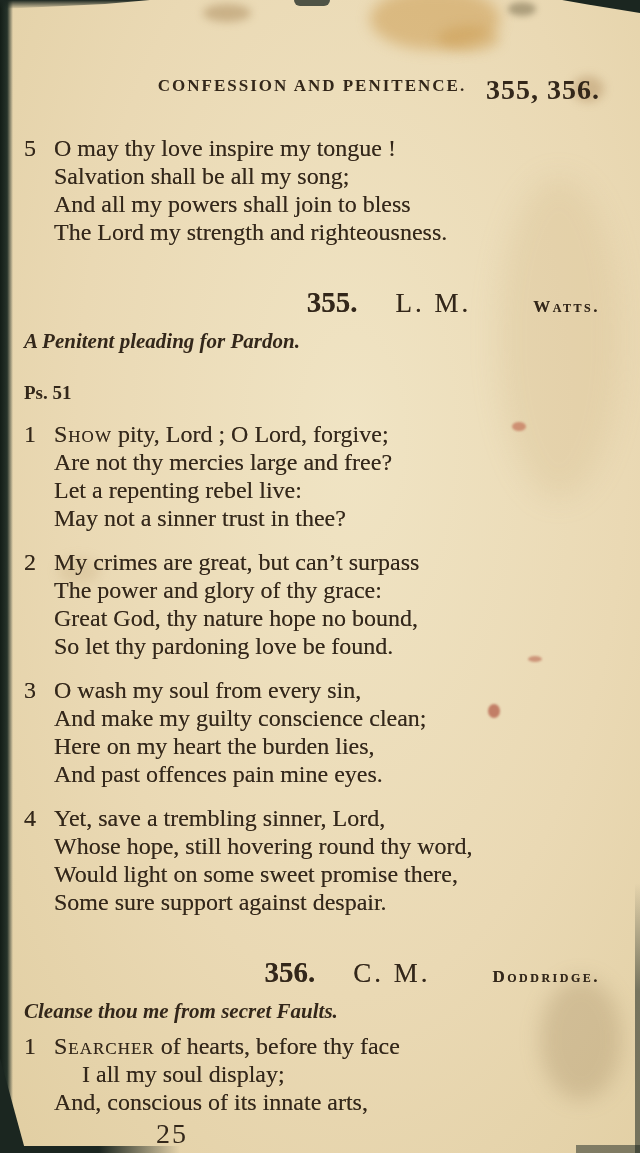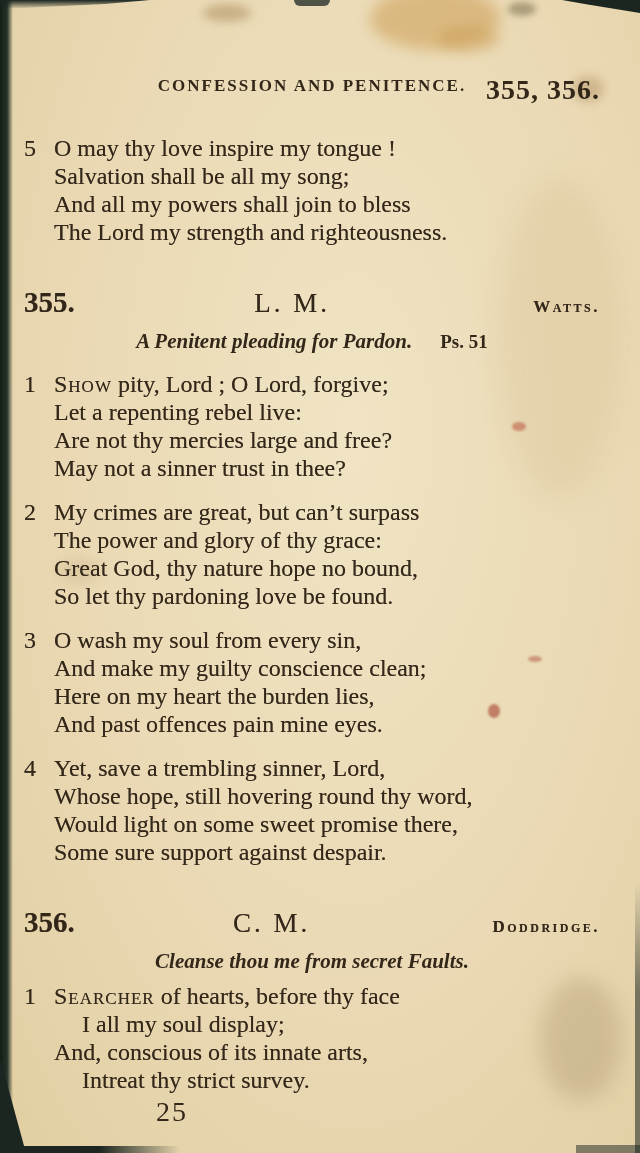--- a/index.html
+++ b/index.html
@@ -38,28 +38,28 @@
   .header-nums { position:absolute; right:0; top:-2px; font-size:28px; font-weight:bold; letter-spacing:1px; }
 
   .verse { display:flex; font-size:24px; line-height:28px; margin-top:16px;
     text-shadow:0 0 .4px rgba(51,39,26,.55); }
   .verse.first { margin-top:34px; }
   .vnum { width:30px; flex:none; }
   .vlines { flex:1; }
   .vline.indent { padding-left:28px; }
   .smallcaps { font-variant:small-caps; letter-spacing:1px; }
 
-  .hymn-heading { display:flex; justify-content:space-between; align-items:baseline; margin-top:40px;
+  .hymn-heading { display:flex; justify-content:flex-end; align-items:baseline; margin-top:40px;
     text-shadow:0 0 .4px rgba(51,39,26,.55); }
   .hymn-heading.second { }
   .hnum { font-size:29px; font-weight:bold; }
   .hmeter { font-size:27px; letter-spacing:3px; margin-left:38px; }
   .hauthor { font-size:17px; font-weight:bold; font-variant:small-caps; letter-spacing:2.5px; margin-left:62px; }
 
-  .hymn-subtitle { display:flex; justify-content:center; align-items:baseline; gap:28px; margin-top:10px; }
+  .hymn-subtitle { display:flex; justify-content:center; align-items:baseline; gap:28px; margin-top:10px;flex-direction:column; }
   .subtitle-italic { font-style:italic; font-weight:bold; font-size:21px; }
   .subtitle-ref { font-size:19px; font-weight:bold; }
 
   .verse.after-sub { margin-top:8px; }
   .page-number { margin-top:2px; padding-left:132px; font-size:28px; letter-spacing:2px; }
 </style>
 </head>
 <body>
 
 <div class="page">
@@ -109,22 +109,22 @@
     </div>
     <div class="hymn-subtitle">
       <span class="subtitle-italic">A Penitent pleading for Pardon.</span>
       <span class="subtitle-ref">Ps. 51</span>
     </div>
 
     <section class="verse">
       <span class="vnum">1</span>
       <div class="vlines">
         <div class="vline"><span class="smallcaps">Show</span><span> pity, Lord ; O Lord, forgive;</span></div>
+        <div class="vline">Are not thy mercies large and free?</div>
         <div class="vline">Let a repenting rebel live:</div>
-        <div class="vline">Are not thy mercies large and free?</div>
         <div class="vline">May not a sinner trust in thee?</div>
       </div>
     </section>
 
     <section class="verse">
       <span class="vnum">2</span>
       <div class="vlines">
         <div class="vline">My crimes are great, but can’t surpass</div>
         <div class="vline">The power and glory of thy grace:</div>
         <div class="vline">Great God, thy nature hope no bound,</div>
@@ -160,20 +160,19 @@
     <div class="hymn-subtitle">
       <span class="subtitle-italic">Cleanse thou me from secret Faults.</span>
     </div>
 
     <section class="verse after-sub">
       <span class="vnum">1</span>
       <div class="vlines">
         <div class="vline"><span class="smallcaps">Searcher</span><span> of hearts, before thy face</span></div>
         <div class="vline indent">I all my soul display;</div>
         <div class="vline">And, conscious of its innate arts,</div>
-        <div class="vline indent">Intreat thy strict survey.</div>
       </div>
     </section>
 
     <div class="page-number">25</div>
 
   </div>
 </div>
 
 </body></html>

